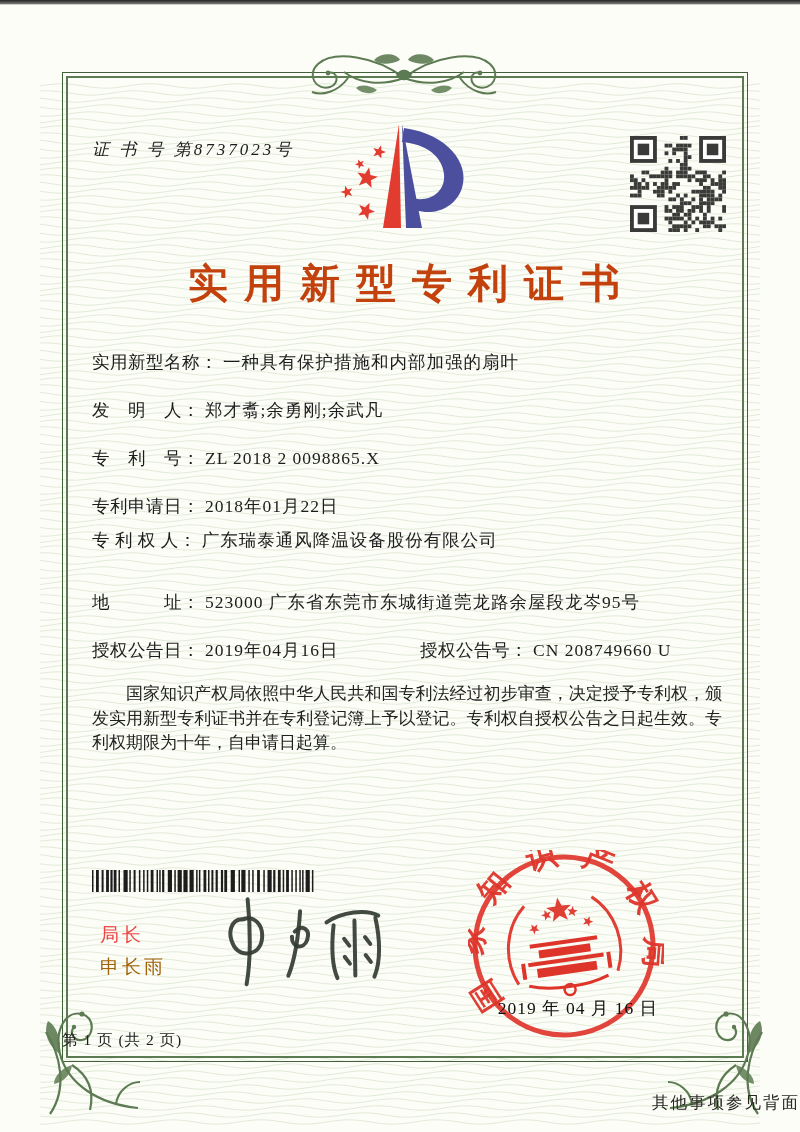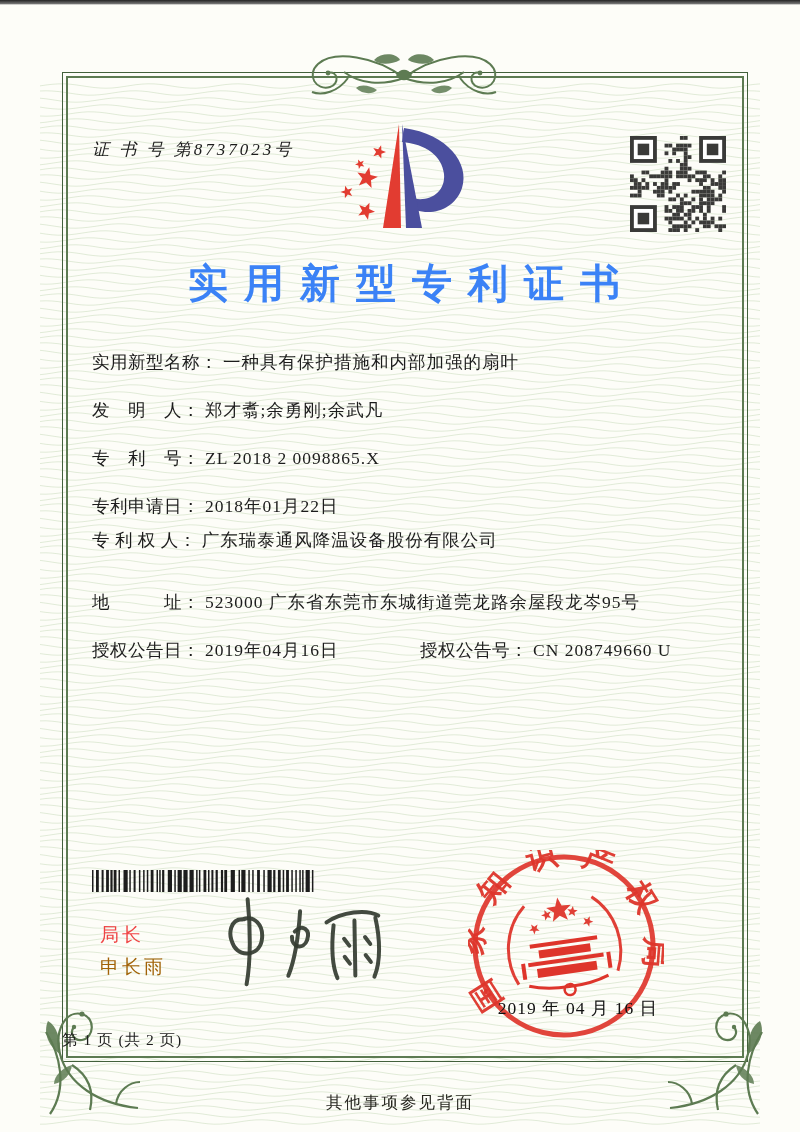--- a/index.html
+++ b/index.html
@@ -15,21 +15,21 @@
   
   .frame{position:absolute;left:62px;top:72px;width:684px;height:988px;
     border:1.5px solid #42603b;}
   .frame-inner{position:absolute;inset:3px;border:2.5px solid #5d7b52;}
   .orn{position:absolute;pointer-events:none;}
   
   .cert-no{position:absolute;left:92px;top:138px;font-size:17px;letter-spacing:3px;font-style:italic;}
   .logo{position:absolute;left:330px;top:116px;}
   .qr{position:absolute;left:630px;top:136px;}
   .title{position:absolute;left:62px;top:256px;width:684px;text-align:center;
-    font-size:40px;font-weight:700;letter-spacing:16px;text-indent:16px;color:#3b82f6;}
+    font-size:40px;font-weight:700;letter-spacing:16px;text-indent:16px;color:#c2410c;}
   
   .field{position:absolute;left:92px;font-size:17.5px;white-space:nowrap;letter-spacing:.5px;}
   .field .v{margin-left:5px;letter-spacing:1px;}
   .f0{top:350px}.f1{top:398px}.f2{top:446px}.f3{top:494px}.f4{top:528px}.f5{top:590px}
   .grant-date{top:638px}
   .grant-no{top:638px;left:420px;}
   
   .paras{position:absolute;left:92px;top:682px;width:630px;font-size:17px;
     line-height:24.5px;text-align:justify;color:#20201e;}
   .paras p{margin:0;text-indent:2em;}
@@ -39,21 +39,21 @@
     font-size:19px;letter-spacing:3px;color:#ef4444;}
   .officer-name{position:absolute;left:100px;top:954px;font-family:"Liberation Sans","DejaVu Sans",sans-serif;
     font-size:19px;letter-spacing:3px;color:#a16207;}
   .signature{position:absolute;left:215px;top:885px;transform:rotate(-2deg);}
   
   .seal{position:absolute;left:468px;top:850px;}
   .seal-date{position:absolute;left:478px;top:996px;width:180px;text-align:right;
     font-size:17.5px;letter-spacing:1px;color:#101010;}
   
   .footer-page{position:absolute;left:62px;top:1030px;width:684px;text-align:left;font-size:15.5px;letter-spacing:1px;}
-  .footer-note{position:absolute;left:0;top:1092px;width:800px;text-align:center;font-size:16.5px;letter-spacing:2px;color:#26261f;}
+  .footer-note{position:absolute;left:0;top:1092px;width:800px;text-align:right;font-size:16.5px;letter-spacing:2px;color:#26261f;}
 </style>
 </head>
 <body>
 
 <svg id="wavy-bg" width="800" height="1132">
     <path d="M40 85.9 L46 85.0 L52 84.3 L58 83.9 L64 83.8 L70 84.2 L76 84.9 L82 85.8 L88 86.7 L94 87.5 L100 88.0 L106 88.2 L112 88.0 L118 87.4 L124 86.5 L130 85.6 L136 84.7 L142 84.1 L148 83.8 L154 83.9 L160 84.4 L166 85.2 L172 86.1 L178 87.0 L184 87.7 L190 88.1 L196 88.2 L202 87.8 L208 87.1 L214 86.2 L220 85.3 L226 84.5 L232 84.0 L238 83.8 L244 84.1 L250 84.7 L256 85.5 L262 86.4 L268 87.3 L274 87.9 L280 88.2 L286 88.1 L292 87.6 L298 86.8 L304 85.9 L310 85.0 L316 84.3 L322 83.9 L328 83.8 L334 84.2 L340 84.9 L346 85.8 L352 86.7 L358 87.5 L364 88.1 L370 88.2 L376 87.9 L382 87.3 L388 86.5 L394 85.6 L400 84.7 L406 84.1 L412 83.8 L418 83.9 L424 84.4 L430 85.2 L436 86.1 L442 87.0 L448 87.7 L454 88.1 L460 88.2 L466 87.8 L472 87.1 L478 86.2 L484 85.3 L490 84.5 L496 83.9 L502 83.8 L508 84.1 L514 84.7 L520 85.5 L526 86.4 L532 87.3 L538 87.9 L544 88.2 L550 88.1 L556 87.6 L562 86.8 L568 85.9 L574 85.0 L580 84.2 L586 83.9 L592 83.8 L598 84.2 L604 84.9 L610 85.8 L616 86.8 L622 87.5 L628 88.1 L634 88.2 L640 87.9 L646 87.3 L652 86.5 L658 85.5 L664 84.7 L670 84.1 L676 83.8 L682 83.9 L688 84.4 L694 85.2 L700 86.1 L706 87.0 L712 87.8 L718 88.1 L724 88.2 L730 87.8 L736 87.1 L742 86.2 L748 85.2 L754 84.4 L760 83.9 " fill="none" stroke="#d7e4cc" stroke-width="1" opacity="0.75"></path>
     <path d="M40 91.0 L46 90.8 L52 91.0 L58 91.5 L64 92.3 L70 93.2 L76 94.1 L82 94.8 L88 95.2 L94 95.1 L100 94.7 L106 94.0 L112 93.1 L118 92.2 L124 91.4 L130 90.9 L136 90.8 L142 91.1 L148 91.7 L154 92.6 L160 93.5 L166 94.4 L172 95.0 L178 95.2 L184 95.0 L190 94.5 L196 93.7 L202 92.8 L208 91.9 L214 91.2 L220 90.8 L226 90.9 L232 91.3 L238 92.0 L244 92.9 L250 93.8 L256 94.6 L262 95.1 L268 95.2 L274 94.9 L280 94.3 L286 93.4 L292 92.5 L298 91.6 L304 91.0 L310 90.8 L316 91.0 L322 91.5 L328 92.3 L334 93.2 L340 94.1 L346 94.8 L352 95.2 L358 95.1 L364 94.7 L370 94.0 L376 93.1 L382 92.2 L388 91.4 L394 90.9 L400 90.8 L406 91.1 L412 91.8 L418 92.6 L424 93.6 L430 94.4 L436 95.0 L442 95.2 L448 95.0 L454 94.5 L460 93.7 L466 92.8 L472 91.9 L478 91.2 L484 90.8 L490 90.9 L496 91.3 L502 92.0 L508 92.9 L514 93.9 L520 94.6 L526 95.1 L532 95.2 L538 94.9 L544 94.2 L550 93.4 L556 92.4 L562 91.6 L568 91.0 L574 90.8 L580 91.0 L586 91.5 L592 92.3 L598 93.3 L604 94.1 L610 94.8 L616 95.2 L622 95.1 L628 94.7 L634 94.0 L640 93.1 L646 92.1 L652 91.4 L658 90.9 L664 90.8 L670 91.1 L676 91.8 L682 92.6 L688 93.6 L694 94.4 L700 95.0 L706 95.2 L712 95.0 L718 94.5 L724 93.7 L730 92.7 L736 91.9 L742 91.2 L748 90.8 L754 90.9 L760 91.3 " fill="none" stroke="#d7e4cc" stroke-width="1" opacity="0.75"></path>
     <path d="M40 98.2 L46 98.8 L52 99.7 L58 100.6 L64 101.5 L70 102.0 L76 102.2 L82 102.0 L88 101.4 L94 100.6 L100 99.7 L106 98.8 L112 98.1 L118 97.8 L124 97.9 L130 98.4 L136 99.1 L142 100.0 L148 100.9 L154 101.7 L160 102.1 L166 102.2 L172 101.8 L178 101.2 L184 100.3 L190 99.4 L196 98.5 L202 98.0 L208 97.8 L214 98.0 L220 98.6 L226 99.4 L232 100.3 L238 101.2 L244 101.9 L250 102.2 L256 102.1 L262 101.6 L268 100.9 L274 100.0 L280 99.1 L286 98.3 L292 97.9 L298 97.8 L304 98.2 L310 98.8 L316 99.7 L322 100.7 L328 101.5 L334 102.0 L340 102.2 L346 102.0 L352 101.4 L358 100.6 L364 99.7 L370 98.8 L376 98.1 L382 97.8 L388 97.9 L394 98.4 L400 99.1 L406 100.0 L412 100.9 L418 101.7 L424 102.1 L430 102.2 L436 101.8 L442 101.2 L448 100.3 L454 99.3 L460 98.5 L466 98.0 L472 97.8 L478 98.0 L484 98.6 L490 99.4 L496 100.4 L502 101.2 L508 101.9 L514 102.2 L520 102.1 L526 101.6 L532 100.9 L538 100.0 L544 99.0 L550 98.3 L556 97.9 L562 97.8 L568 98.2 L574 98.9 L580 99.7 L586 100.7 L592 101.5 L598 102.0 L604 102.2 L610 102.0 L616 101.4 L622 100.6 L628 99.6 L634 98.8 L640 98.1 L646 97.8 L652 97.9 L658 98.4 L664 99.1 L670 100.1 L676 101.0 L682 101.7 L688 102.1 L694 102.2 L700 101.8 L706 101.1 L712 100.3 L718 99.3 L724 98.5 L730 98.0 L736 97.8 L742 98.0 L748 98.6 L754 99.4 L760 100.4 " fill="none" stroke="#d7e4cc" stroke-width="1" opacity="0.75"></path>
     <path d="M40 107.1 L46 108.0 L52 108.7 L58 109.1 L64 109.2 L70 108.8 L76 108.1 L82 107.2 L88 106.3 L94 105.5 L100 104.9 L106 104.8 L112 105.1 L118 105.7 L124 106.5 L130 107.4 L136 108.3 L142 108.9 L148 109.2 L154 109.1 L160 108.6 L166 107.8 L172 106.9 L178 106.0 L184 105.3 L190 104.9 L196 104.8 L202 105.2 L208 105.9 L214 106.8 L220 107.8 L226 108.5 L232 109.1 L238 109.2 L244 108.9 L250 108.3 L256 107.5 L262 106.5 L268 105.7 L274 105.1 L280 104.8 L286 104.9 L292 105.4 L298 106.2 L304 107.1 L310 108.0 L316 108.8 L322 109.1 L328 109.2 L334 108.8 L340 108.1 L346 107.2 L352 106.2 L358 105.5 L364 104.9 L370 104.8 L376 105.1 L382 105.7 L388 106.5 L394 107.5 L400 108.3 L406 108.9 L412 109.2 L418 109.1 L424 108.6 L430 107.8 L436 106.8 L442 106.0 L448 105.2 L454 104.9 L460 104.8 L466 105.2 L472 105.9 L478 106.8 L484 107.8 L490 108.6 L496 109.1 L502 109.2 L508 108.9 L514 108.3 L520 107.5 L526 106.5 L532 105.7 L538 105.1 L544 104.8 L550 104.9 L556 105.4 L562 106.2 L568 107.2 L574 108.1 L580 108.8 L586 109.2 L592 109.1 L598 108.8 L604 108.0 L610 107.2 L616 106.2 L622 105.4 L628 104.9 L634 104.8 L640 105.1 L646 105.7 L652 106.5 L658 107.5 L664 108.3 L670 108.9 L676 109.2 L682 109.1 L688 108.5 L694 107.8 L700 106.8 L706 105.9 L712 105.2 L718 104.8 L724 104.9 L730 105.2 L736 106.0 L742 106.9 L748 107.8 L754 108.6 L760 109.1 " fill="none" stroke="#d7e4cc" stroke-width="1" opacity="0.75"></path>
     <path d="M40 116.0 L46 116.2 L52 116.0 L58 115.5 L64 114.7 L70 113.8 L76 112.9 L82 112.2 L88 111.8 L94 111.9 L100 112.3 L106 113.0 L112 113.9 L118 114.8 L124 115.6 L130 116.1 L136 116.2 L142 115.9 L148 115.2 L154 114.4 L160 113.4 L166 112.6 L172 112.0 L178 111.8 L184 112.0 L190 112.5 L196 113.3 L202 114.2 L208 115.1 L214 115.8 L220 116.2 L226 116.1 L232 115.7 L238 115.0 L244 114.1 L250 113.1 L256 112.4 L262 111.9 L268 111.8 L274 112.1 L280 112.8 L286 113.6 L292 114.6 L298 115.4 L304 116.0 L310 116.2 L316 116.0 L322 115.5 L328 114.7 L334 113.7 L340 112.9 L346 112.2 L352 111.8 L358 111.9 L364 112.3 L370 113.0 L376 113.9 L382 114.9 L388 115.6 L394 116.1 L400 116.2 L406 115.9 L412 115.2 L418 114.4 L424 113.4 L430 112.6 L436 112.0 L442 111.8 L448 112.0 L454 112.5 L460 113.3 L466 114.3 L472 115.1 L478 115.8 L484 116.2 L490 116.1 L496 115.7 L502 115.0 L508 114.0 L514 113.1 L520 112.4 L526 111.9 L532 111.8 L538 112.1 L544 112.8 L550 113.6 L556 114.6 L562 115.4 L568 116.0 L574 116.2 L580 116.0 L586 115.5 L592 114.7 L598 113.7 L604 112.8 L610 112.2 L616 111.8 L622 111.9 L628 112.3 L634 113.1 L640 114.0 L646 114.9 L652 115.6 L658 116.1 L664 116.2 L670 115.9 L676 115.2 L682 114.3 L688 113.4 L694 112.6 L700 112.0 L706 111.8 L712 112.0 L718 112.5 L724 113.3 L730 114.3 L736 115.2 L742 115.8 L748 116.2 L754 116.1 L760 115.7 " fill="none" stroke="#d7e4cc" stroke-width="1" opacity="0.75"></path>
@@ -482,20 +482,21 @@
   <span>地　　　址：</span><span class="v">523000 广东省东莞市东城街道莞龙路余屋段龙岑95号</span>
 </div>
 <div class="field grant-date">
   <span>授权公告日：</span><span class="v">2019年04月16日</span>
 </div>
 <div class="field grant-no">
   <span>授权公告号：</span><span class="v">CN 208749660 U</span>
 </div>
 
 <div class="paras">
+  <p>国家知识产权局依照中华人民共和国专利法经过初步审查，决定授予专利权，颁发实用新型专利证书并在专利登记簿上予以登记。专利权自授权公告之日起生效。专利权期限为十年，自申请日起算。</p>
 </div>
 
 <svg class="barcode" id="barcode" width="224" height="22">
     <rect x="0.0" y="0" width="1.5" height="22" fill="#1d1d1d"></rect>
     <rect x="4.0" y="0" width="2.8" height="22" fill="#1d1d1d"></rect>
     <rect x="9.6" y="0" width="2" height="22" fill="#1d1d1d"></rect>
     <rect x="14.1" y="0" width="2.8" height="22" fill="#1d1d1d"></rect>
     <rect x="18.4" y="0" width="2.2" height="22" fill="#1d1d1d"></rect>
     <rect x="21.7" y="0" width="2.8" height="22" fill="#1d1d1d"></rect>
     <rect x="26.5" y="0" width="1.5" height="22" fill="#1d1d1d"></rect>

